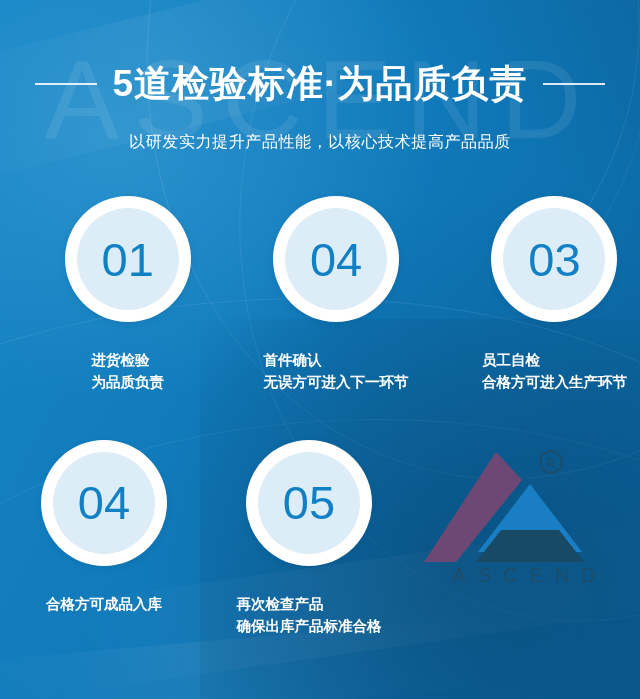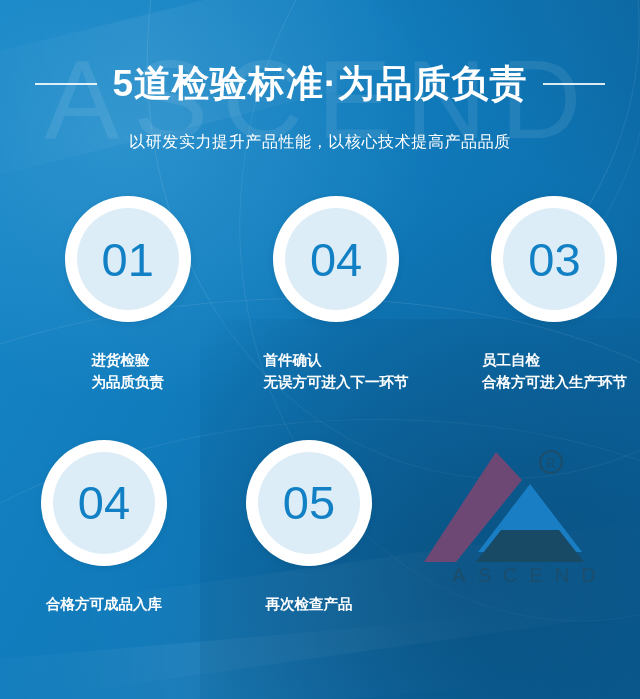--- a/index.html
+++ b/index.html
@@ -317,20 +317,21 @@
       </div>
 
       <div class="step">
         <div class="circle">
           <div class="circle-inner">
             <span class="num">05</span>
           </div>
         </div>
         <div class="labels">
           <div>再次检查产品</div>
+          <div>确保出库产品标准合格</div>
         </div>
       </div>
 
     </div>
   </div>
 
   <div class="logo">
     <svg width="212" height="130" viewBox="0 0 212 130">
 
       <polygon points="78,12 104,40 38,122 6,122" fill="#6e4875"></polygon>

